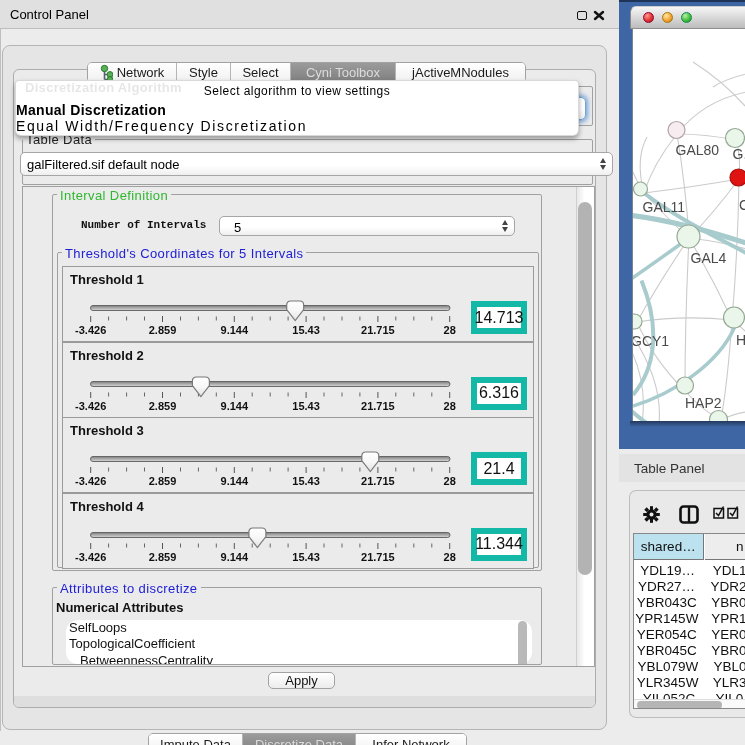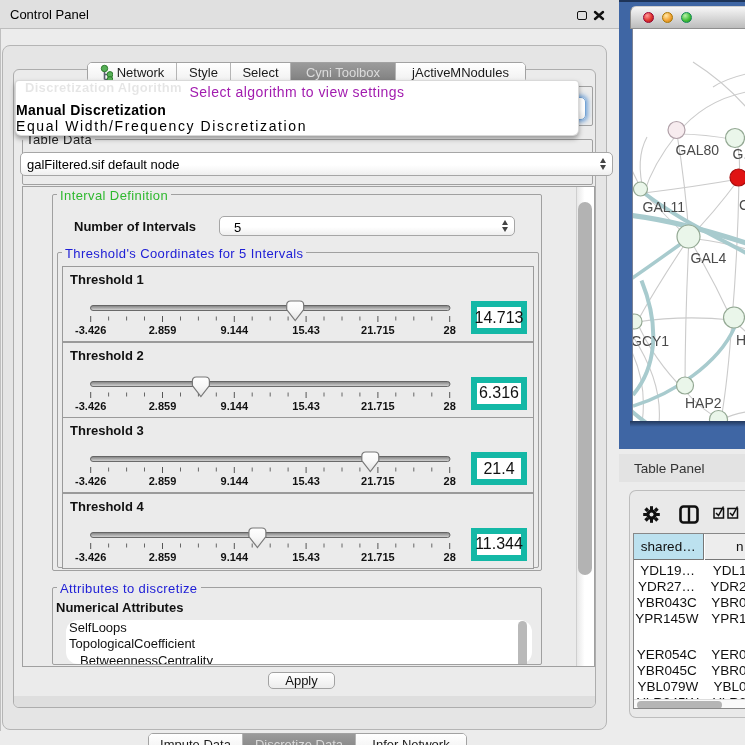--- a/index.html
+++ b/index.html
@@ -146,21 +146,21 @@
         <span style="padding-left:11px;">YDR2</span>
       </div>
     <div style="height:16.1px; display:flex;">
         <span style="width:71px; text-align:center;">YBR043C</span>
         <span style="padding-left:11px;">YBR0</span>
       </div>
     <div style="height:16.1px; display:flex;">
         <span style="width:71px; text-align:center;">YPR145W</span>
         <span style="padding-left:11px;">YPR1</span>
       </div>
-    <div style="height:16.1px; display:flex;margin-top:20px;">
+    <div style="height:16.1px; display:flex;">
         <span style="width:71px; text-align:center;">YER054C</span>
         <span style="padding-left:11px;">YER0</span>
       </div>
     <div style="height:16.1px; display:flex;">
         <span style="width:71px; text-align:center;">YBR045C</span>
         <span style="padding-left:11px;">YBR0</span>
       </div>
     <div style="height:16.1px; display:flex;">
         <span style="width:71px; text-align:center;">YBL079W</span>
         <span style="padding-left:11px;">YBL0</span>
@@ -221,21 +221,21 @@
 </div>
 
 <div class="abs" style="left:22px; top:186px; width:573px; height:481px; border:1px solid #a0a0a0; background:#ebebeb;"></div>
 
 <div class="abs" style="left:576px; top:187px; width:18px; height:479px; background:linear-gradient(90deg,#e8e8e8,#ffffff 45%,#ffffff); border-left:1px solid #cfcfcf;"></div>
 <div class="abs" style="left:578px; top:202px; width:14px; height:373px; background:#b3b3b3; border-radius:7px;"></div>
 
 <div class="grp" style="left:52px; top:194px; width:490px; height:377px;"></div>
 <div class="gtitle" style="left:57px; top:188px; color:#2eb82e;">Interval Definition</div>
 
-<div class="abs bold" style="left:74px; top:219px; font-size:13px; color:#111;">Number of Intervals</div>
+<div class="abs bold" style="left:81px; top:219px; font-size:11px; color:#111;font-family:Liberation Mono, monospace;">Number of Intervals</div>
 <div class="combo" style="left:219px; top:216px; width:296px; height:20px;">
   <span style="position:absolute; left:14px; top:2.5px;">5</span>
   <span class="ar">
       <span class="tri-u"></span>
       <span class="tri-d"></span>
     </span>
 </div>
 
 <div class="grp" style="left:57px; top:252px; width:482px; height:316px;"></div>
 <div class="gtitle" style="left:62px; top:246px; color:#2020d6;">Threshold's Coordinates for 5 Intervals</div>
@@ -438,15 +438,15 @@
 <div class="abs" style="left:268px; top:672px; width:67px; height:17px; background:linear-gradient(180deg,#ffffff,#ececec); border:1px solid #a2a2a2; border-radius:5px; font-size:13px; color:#111; display:flex; align-items:center; justify-content:center;">Apply</div>
 
 <div class="seg" style="left:148px; top:702px; height:22px;">
   <div class="sg" style="width:94px;">Impute Data</div>
   <div class="sg sel" style="width:113px;">Discretize Data</div>
   <div class="sg" style="width:110px;">Infer Network</div>
 </div>
 
 <div class="abs" style="left:15px; top:80px; width:564px; height:56px; background:#fff; border:1px solid rgba(0,0,0,0.15); border-radius:4px 4px 6px 6px; box-shadow:0 3px 5px rgba(0,0,0,0.35);"></div>
 <div class="abs bold" style="left:25px; top:80px; font-size:13px; letter-spacing:0.3px; color:rgba(0,0,0,0.10);">Discretization Algorithm</div>
-<div class="abs" style="left:15px; top:83.5px; width:564px; text-align:center; font-size:14px; letter-spacing:0.45px; color:#a21caf;">Select algorithm to view settings</div>
+<div class="abs" style="left:15px; top:83.5px; width:564px; text-align:center; font-size:12px; letter-spacing:0.45px; color:#000000;">Select algorithm to view settings</div>
 <div class="abs bold" style="left:16px; top:101.5px; font-size:14px; letter-spacing:0.3px; color:#000;">Manual Discretization</div>
 <div class="abs" style="left:16px; top:117.5px; font-size:14px; letter-spacing:1.6px; color:#000;">Equal Width/Frequency Discretization</div>
 
 </body></html>

